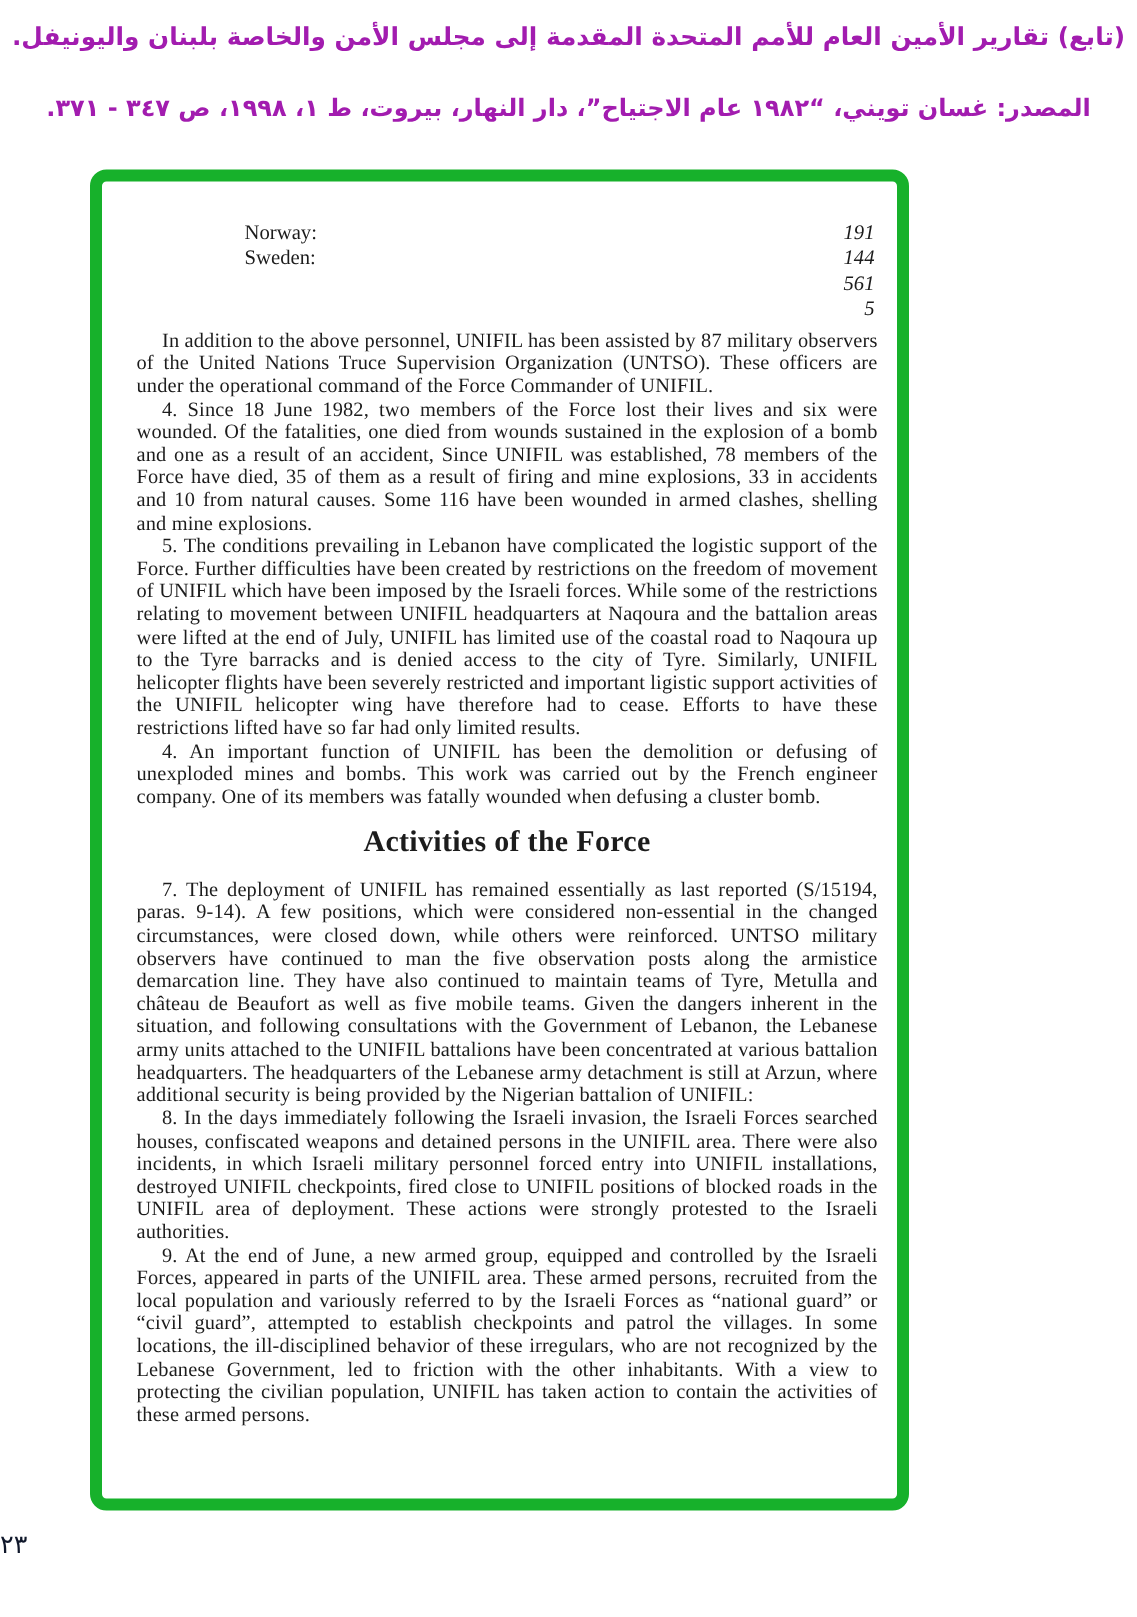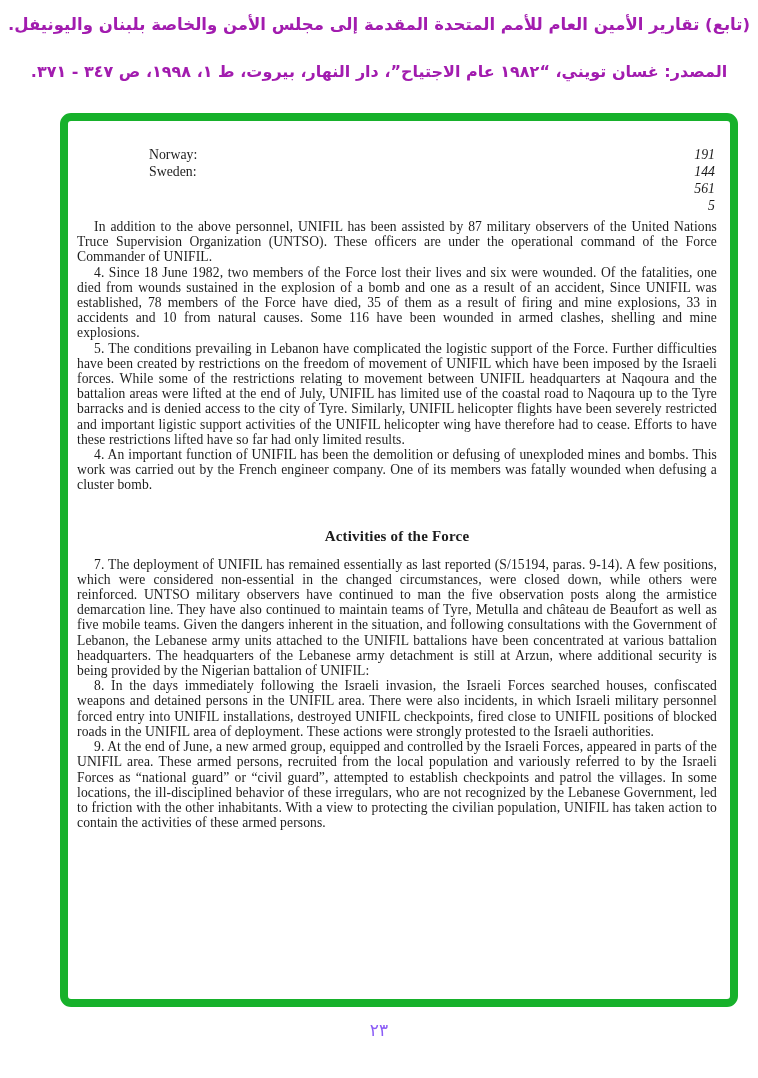--- a/index.html
+++ b/index.html
@@ -36,26 +36,26 @@
   .arabic-header .line2{
     font-size:16px;
     line-height:24px;
     margin-top:20px;
   }
   
   .doc-box{
     position:absolute;
     left:60px;
     top:113px;
-    width:678px;
+    width:546px;
     height:894px;
     box-sizing:border-box;
     border:8px solid var(--green);
     border-radius:11px;
-    padding:25px 13px 0 9px;
+    padding:25px 13px 0 23px;
     overflow:hidden;
   }
   
   .troop-list{
     position:relative;
     margin:0 0 5px 0;
   }
   .troop-row{
     position:relative;
     height:17px;
@@ -77,37 +77,36 @@
   
   .body-text p{
     margin:0;
     font-size:13.6px;
     line-height:15.2px;
     text-align:justify;
     text-indent:17px;
     letter-spacing:0.1px;
   }
   .section-heading{
-    margin:35px 0 12px 0;
+    margin:12px 0 12px 0;
     text-align:center;
     font-weight:bold;
-    font-size:15px;
+    font-size:20px;
     letter-spacing:0.2px;
   }
   
   .page-number{
     position:absolute;
     left:0;
     top:1020px;
     width:758px;
-    text-align:center;
     font-family:"DejaVu Sans", sans-serif;
     font-size:17px;
     letter-spacing:4px;
-    color:#8b5cf6;
+    color:#0f172a;
   }
 </style>
 </head>
 <body>
 
 <div class="page">
 
   <div class="arabic-header">
     <div class="line1">(تابع) تقارير الأمين العام للأمم المتحدة المقدمة إلى مجلس الأمن والخاصة بلبنان واليونيفل.</div>
     <div class="line2">المصدر: غسان تويني، “١٩٨٢ عام الاجتياح”، دار النهار، بيروت، ط ١، ١٩٩٨، ص ٣٤٧ - ٣٧١.</div>

